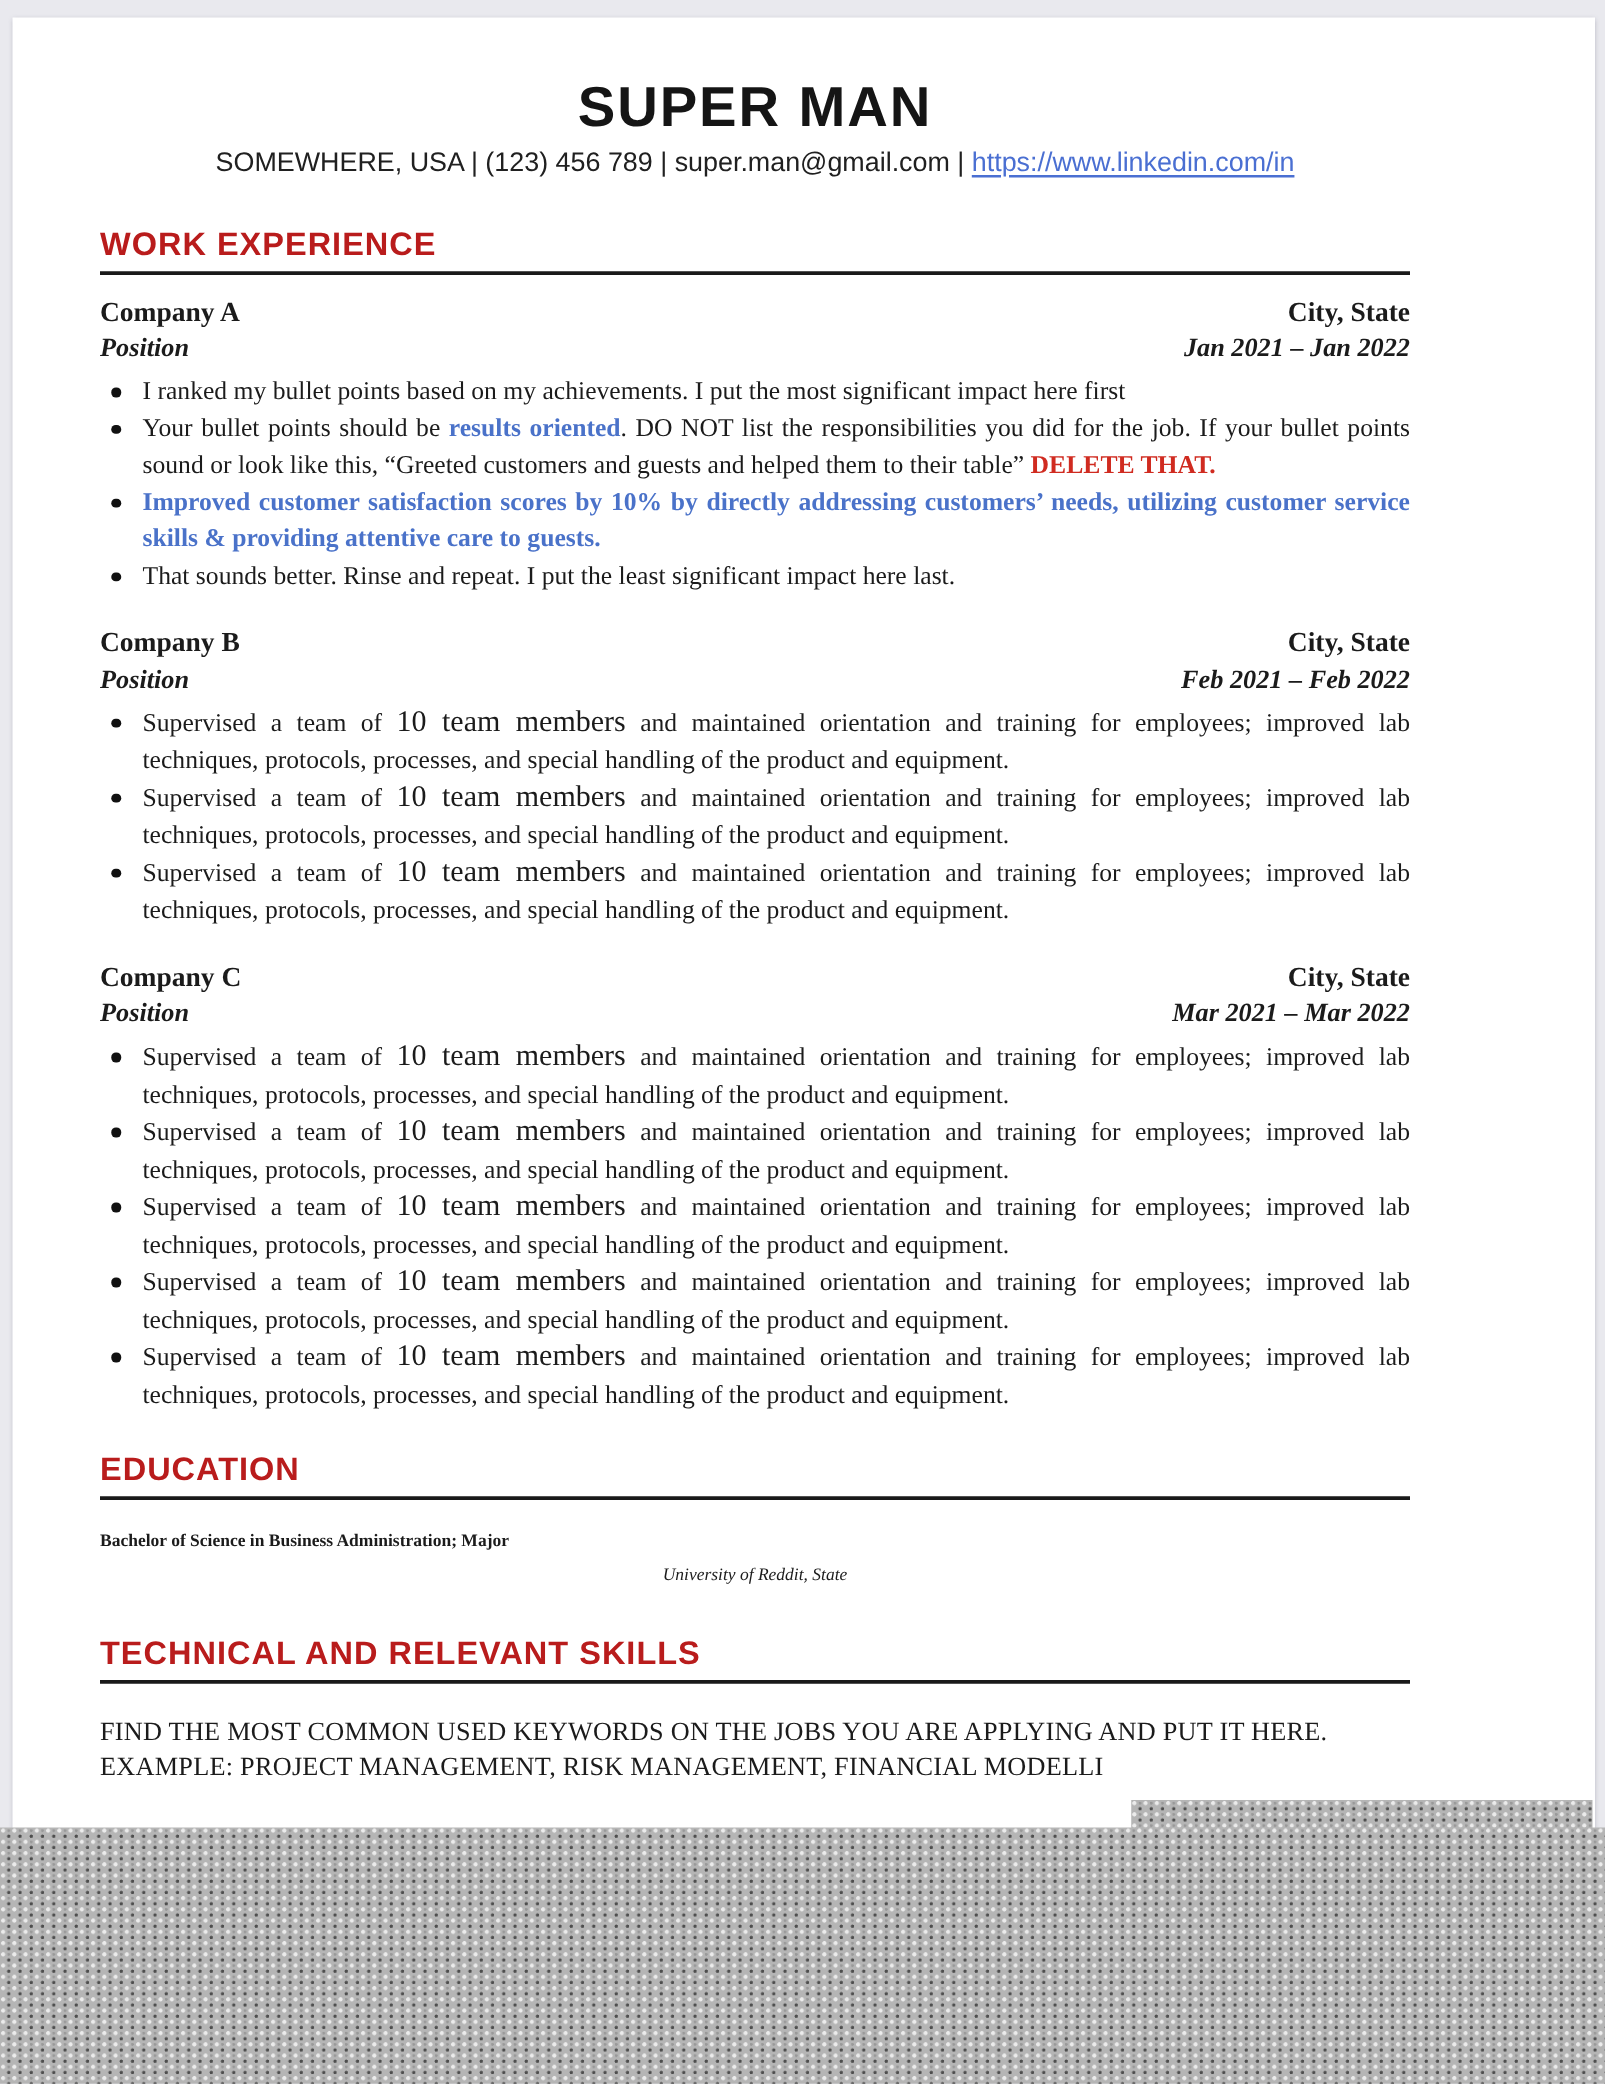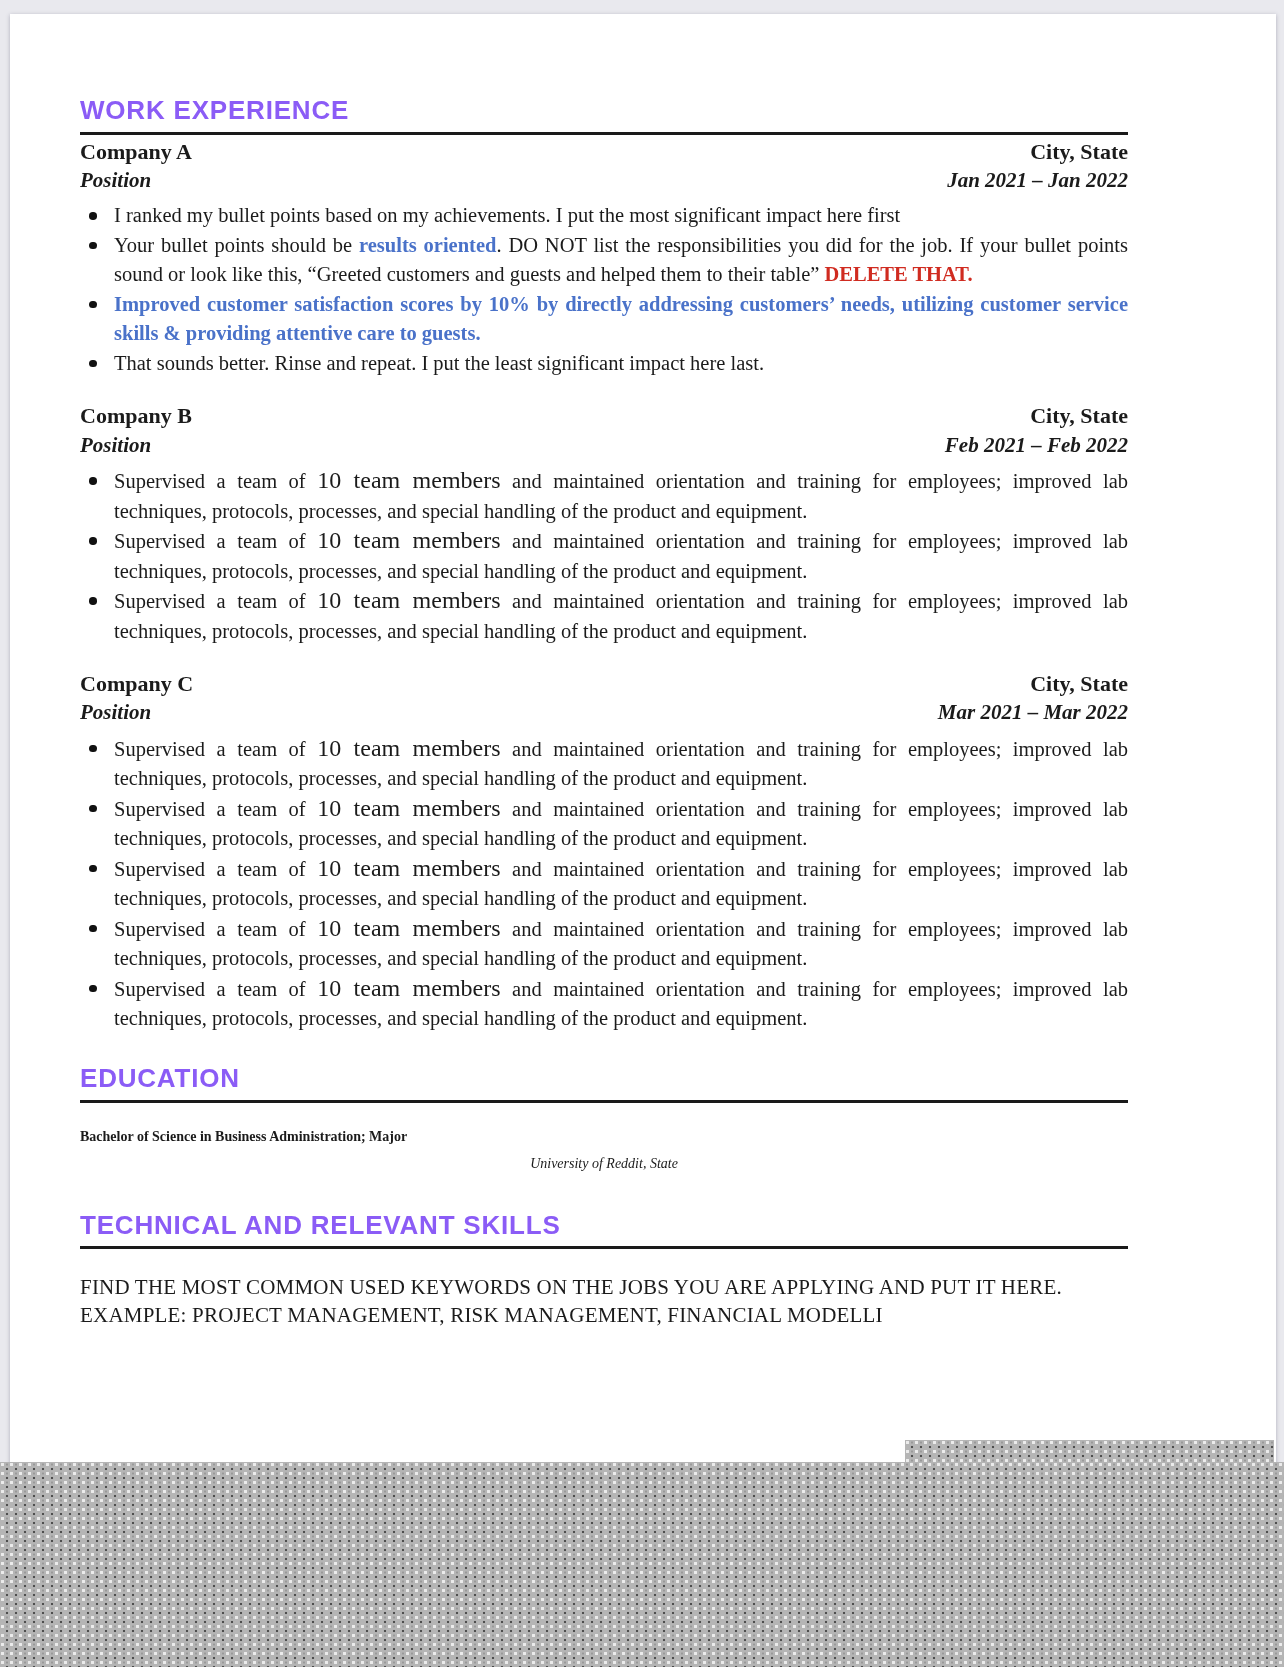--- a/index.html
+++ b/index.html
@@ -54,28 +54,28 @@
   section{display:block;}
   .sec-work{margin-top:36px;}
   .sec-edu{margin-top:30px;}
   .sec-skills{margin-top:34px;}
   h2.sec-title{
     margin:0;
     font-family:"Liberation Sans", sans-serif;
     font-weight:700;
     font-size:26px;
     letter-spacing:.8px;
-    color:#8b5cf6;
+    color:#b91c1c;
     padding-bottom:6px;
     border-bottom:3px solid #1a1a1a;
     line-height:1.15;
   }
   
   .company{margin-top:25px;}
-  .company:first-child{margin-top:4px;}
+  .company:first-child{margin-top:17px;}
   .crow{
     display:flex;
     justify-content:space-between;
     align-items:baseline;
   }
   .cname,.cloc{
     font-weight:700;
     font-size:22px;
     line-height:1.2;
   }
@@ -153,20 +153,24 @@
     left:0;top:1462px;
     width:1284px;height:205px;
     z-index:5;
   }
 </style>
 </head>
 <body>
 
 <div class="page">
 
+  <header>
+    <h1 class="name">SUPER MAN</h1>
+    <div class="contact"><span>SOMEWHERE, USA | (123) 456 789 | super.man@gmail.com | </span><a href="#">https://www.linkedin.com/in</a></div>
+  </header>
 
   <section class="sec-work">
     <h2 class="sec-title">WORK EXPERIENCE</h2>
     <div id="companies">
   <div class="company">
     <div class="crow">
       <span class="cname">Company A</span>
       <span class="cloc">City, State</span>
     </div>
     <div class="crow prow">

